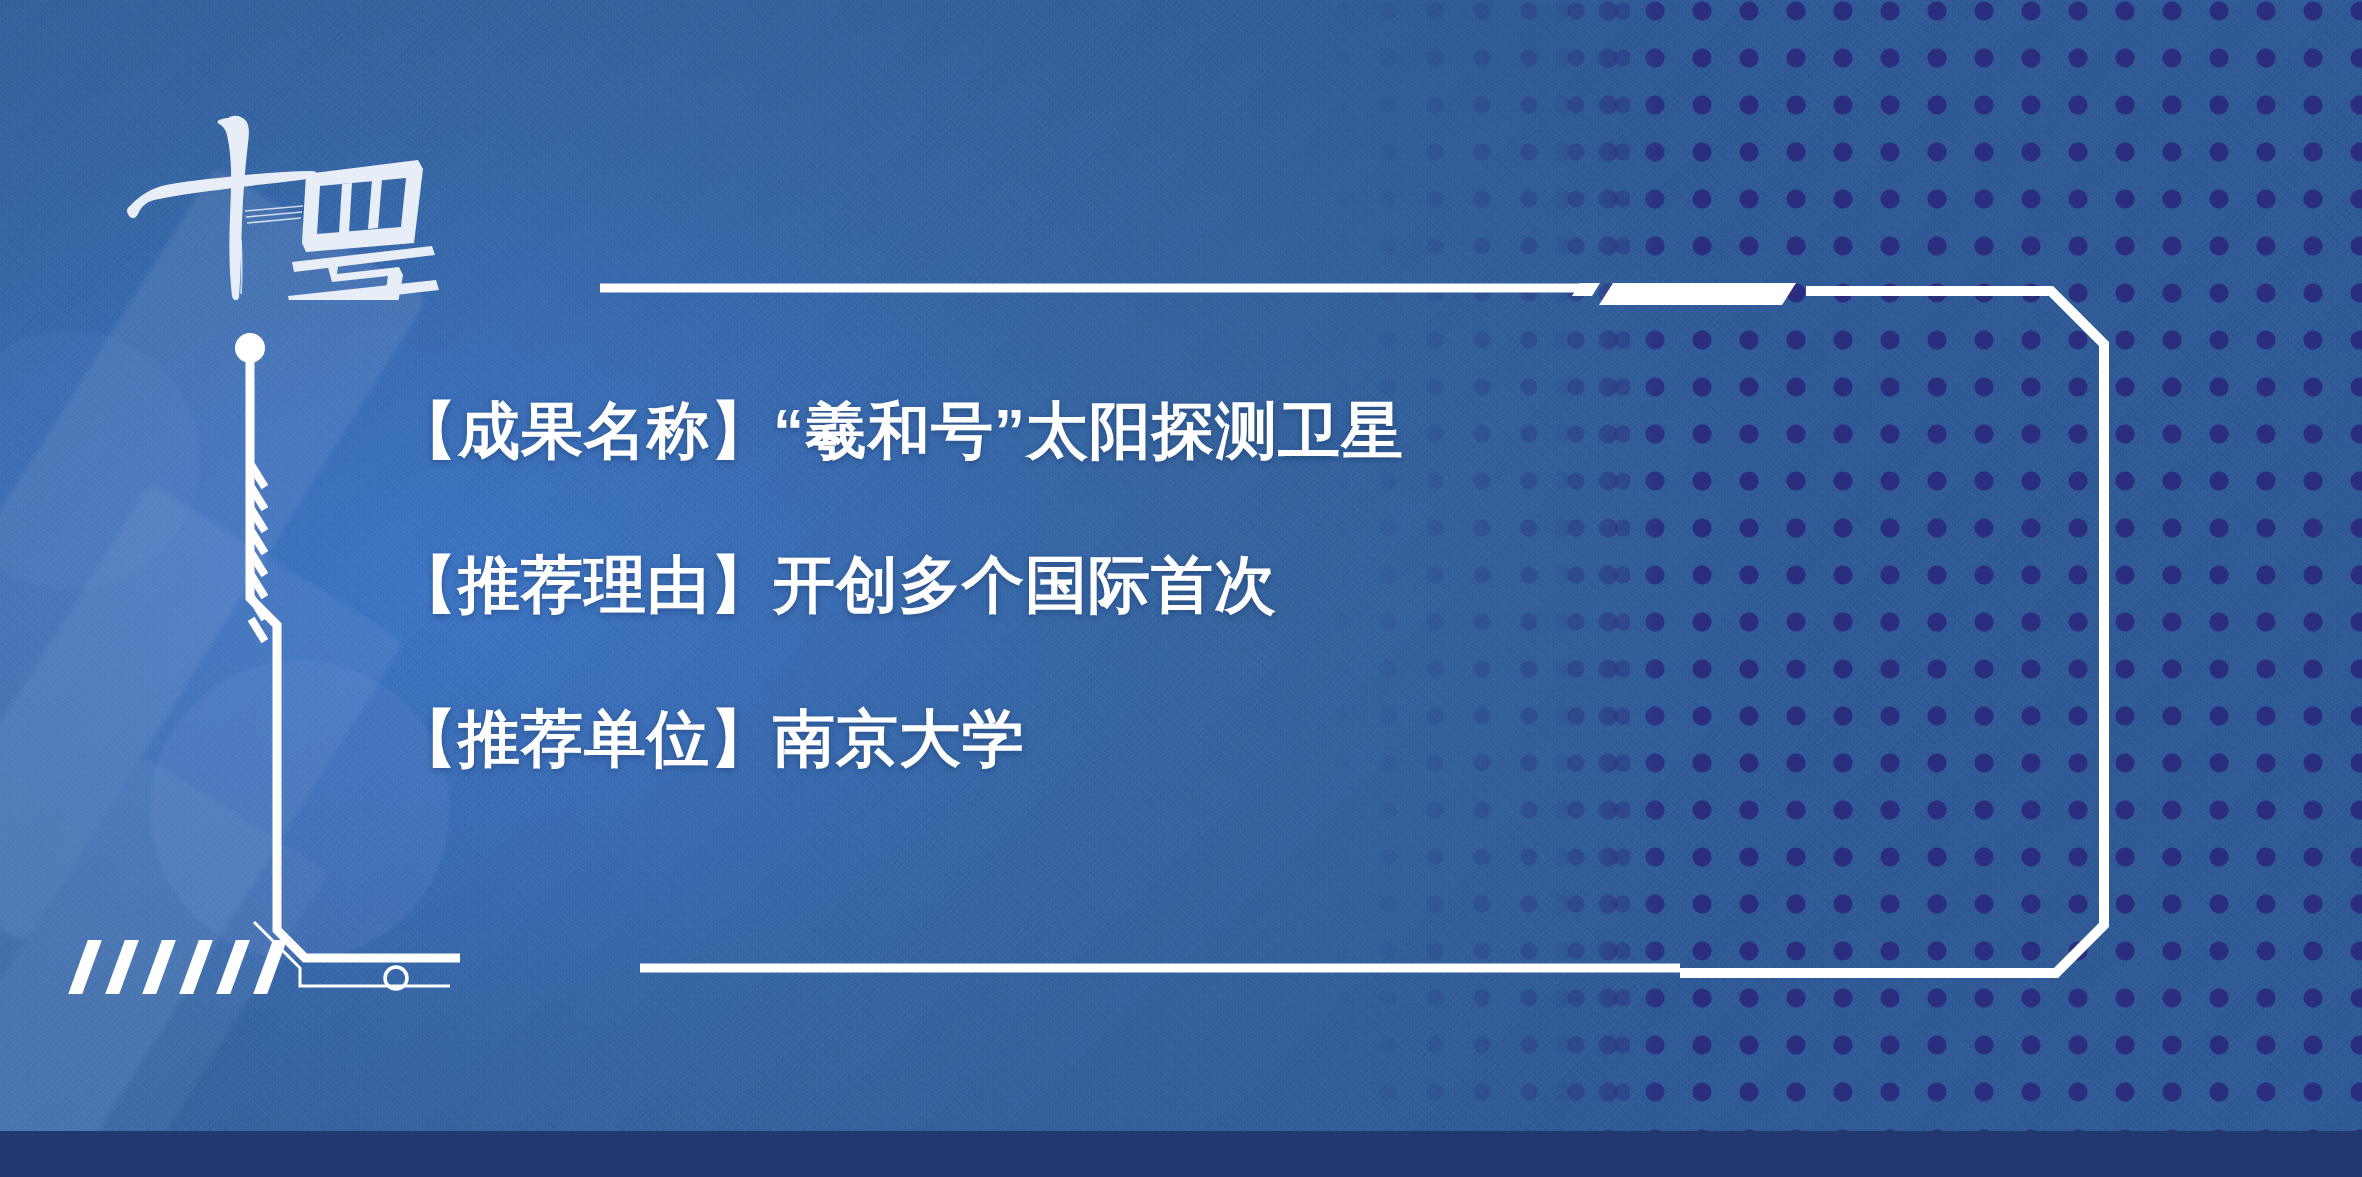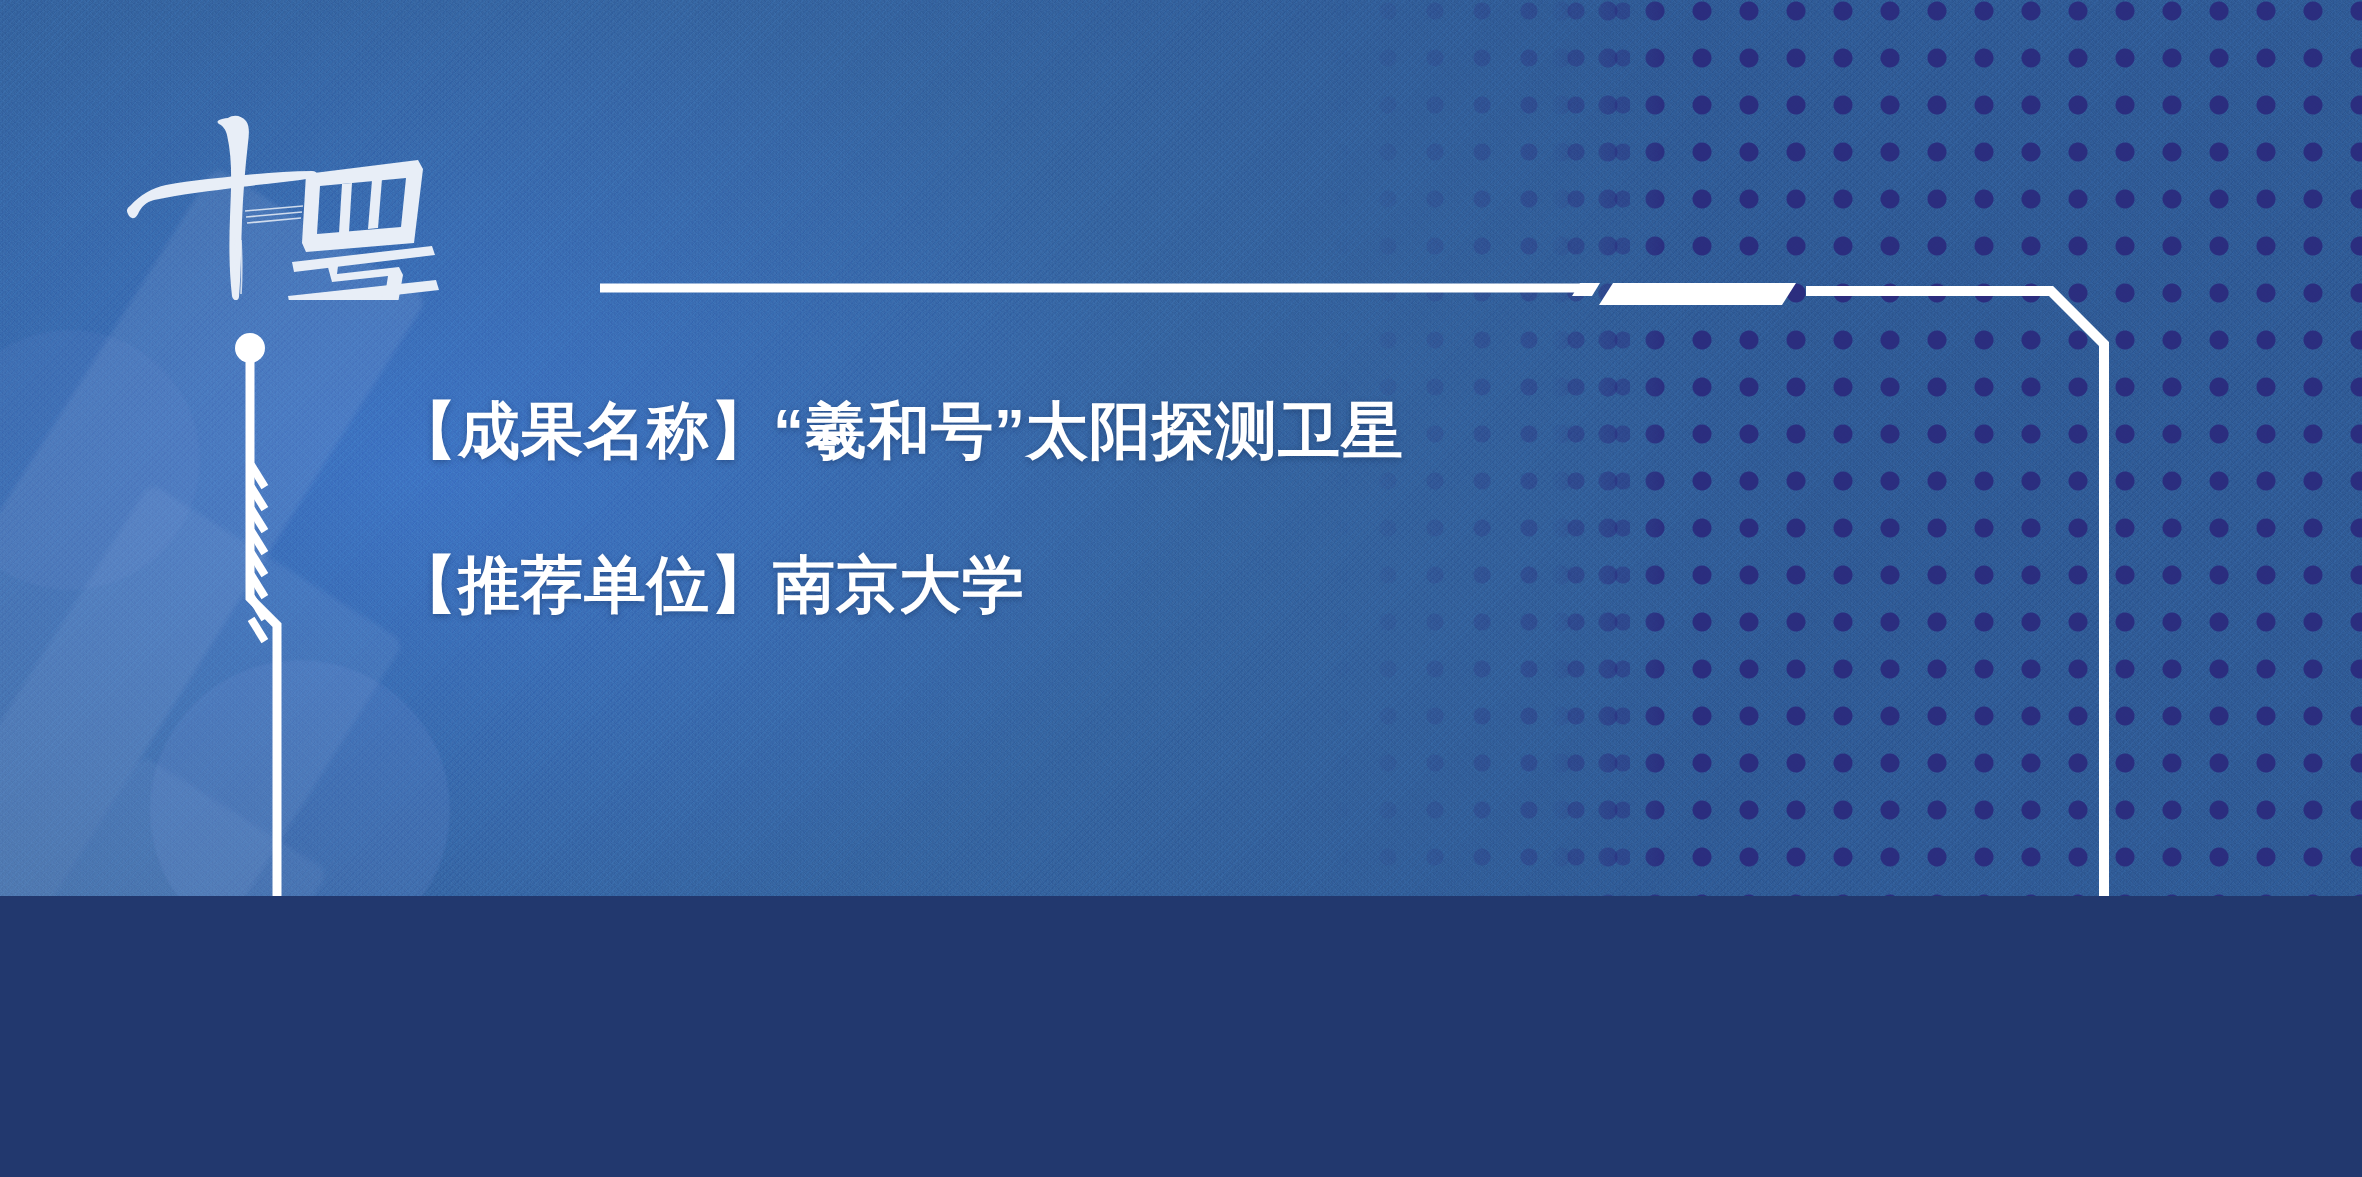--- a/index.html
+++ b/index.html
@@ -1,20 +1,20 @@
 <!DOCTYPE html>
 <html><head>
 <meta charset="utf-8">
 <style>
   html,body{margin:0;padding:0;background:#22386e;}
   body{font-family:"Liberation Sans","DejaVu Sans",sans-serif;}
 
   #poster{
     position:relative;
-    width:2362px;height:896px;
+    width:2362px;height:1131px;
     overflow:hidden;
     background:#404040;
   }
 
   
   .bg-base{
     position:absolute;inset:0;
     background:
       radial-gradient(ellipse 1400px 900px at 18% 52%, #3e74c4 0%, #35649f 55%, #2f5a94 100%),
       linear-gradient(105deg,#3a6ab6 0%,#34609f 45%,#2f5792 100%);
@@ -183,20 +183,23 @@
       </g>
     </svg>
   </div>
 
   <div class="content">
 
     <div class="line">
       <span class="lbl">【成果名称】</span><span>“羲和号”太阳探测卫星</span>
     </div>
 
+    <div class="line">
+      <span class="lbl">【推荐理由】</span><span>开创多个国际首次</span>
+    </div>
 
     <div class="line">
       <span class="lbl">【推荐单位】</span><span>南京大学</span>
     </div>
 
   </div>
 
 </div>
 
 </body></html>

